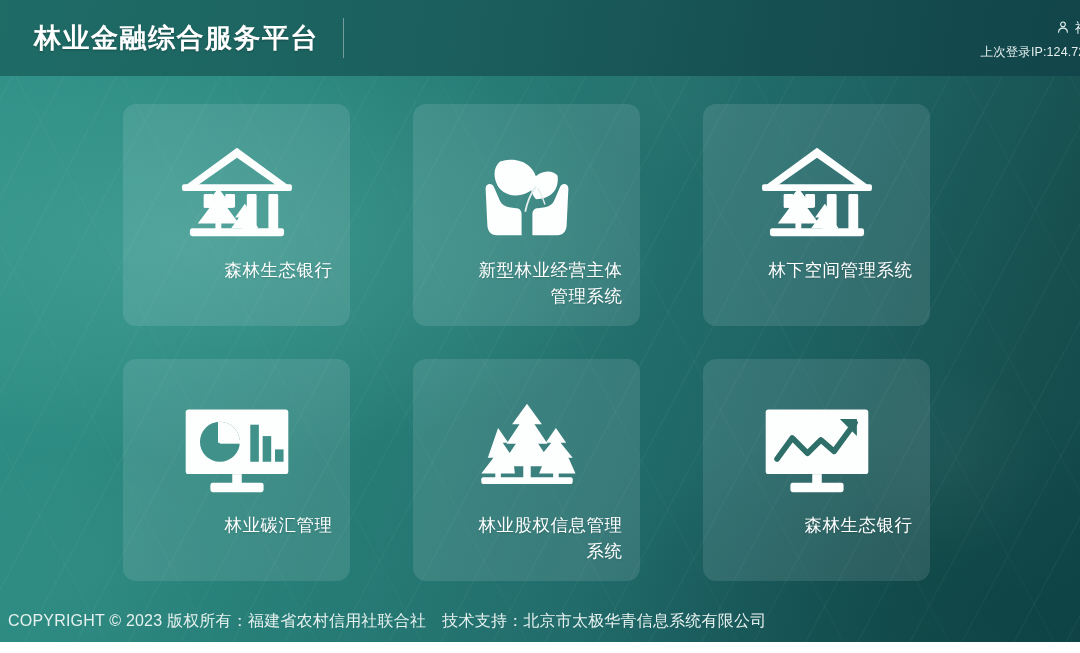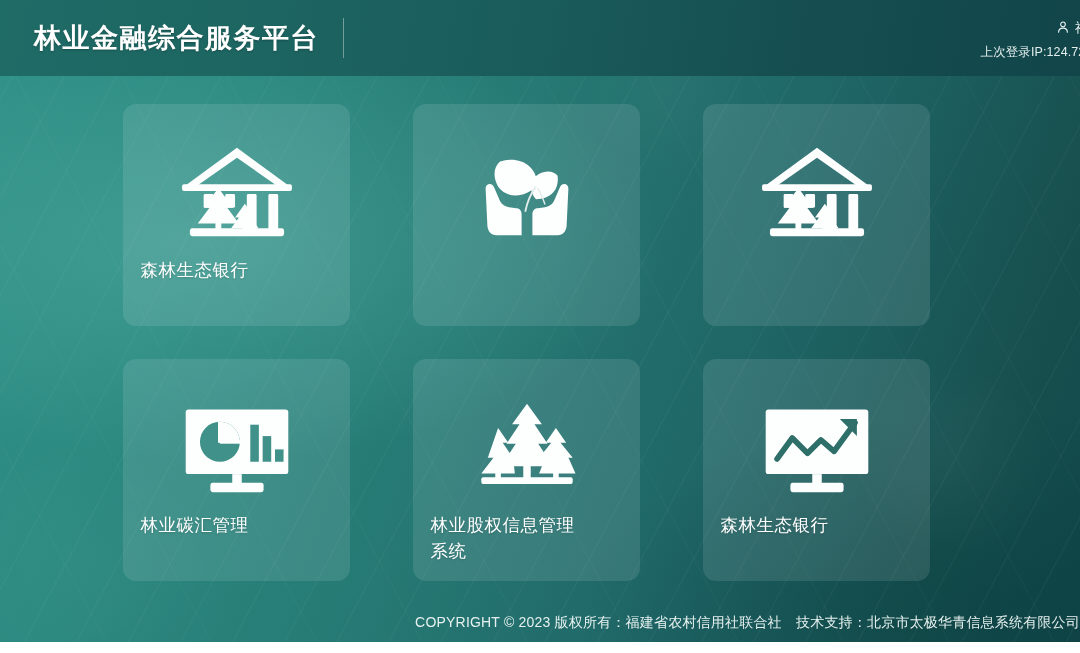--- a/index.html
+++ b/index.html
@@ -146,40 +146,41 @@
     margin-top: 36px;
     height: 104px;
     display: flex;
     align-items: center;
     justify-content: center;
   }
   .card-icon svg { display: block; }
   .card-label {
     margin-top: 14px;
     width: 192px;
-    text-align: left;
+    text-align: right;
     color: #ffffff;
     font-size: 17.5px;
     line-height: 1.48;
     letter-spacing: 0.5px;
     font-weight: normal;
     text-shadow: 0 1px 2px rgba(0,0,0,0.16);
   }
 
   
   .footer {
     position: absolute;
     left: 0;
     bottom: 10px;
     width: 1080px;
-    text-align: right;
-    font-size: 14px;
+    text-align: left;
+    font-size: 16px;
     color: #e6f1ef;
     letter-spacing: 0.2px;
     z-index: 4;
+    padding-left: 8px;
   }
 </style>
 </head>
 <body>
 
 <div id="app">
 
   <div class="header">
     <div class="header-inner">
       <div class="brand">
@@ -243,40 +244,42 @@
             <path d="M72 48 C76 54 78 60 80 66" stroke="#e2eeeb" stroke-width="1.6" fill="none"></path>
 
             <path d="M14 48 C14 42 22 41 24 48 L30 62 C32 66 36 68 40 69 L48 70 C52 70 54 73 54 77
                      L54 100 L26 100 C20 100 17 96 16 90 Z"></path>
 
             <path d="M106 48 C106 42 98 41 96 48 L90 62 C88 66 84 68 80 69 L72 70 C68 70 66 73 66 77
                      L66 100 L94 100 C100 100 103 96 104 90 Z"></path>
           </g>
         </svg>
       </div>
+      <div class="card-label">新型林业经营主体<br>管理系统</div>
     </div>
 
     <div class="card">
       <div class="card-icon">
         <svg viewBox="0 0 120 104" width="118" height="102">
           <g fill="#fdfefe">
             <path d="M60 7 L116 48 L104 48 L60 17 L16 48 L4 48 Z"></path>
             <rect x="4" y="44" width="112" height="7" rx="2"></rect>
             <rect x="26" y="54" width="10" height="14" rx="1.5"></rect>
             <rect x="48" y="54" width="10" height="14" rx="1.5"></rect>
             <rect x="70" y="54" width="10" height="38" rx="1.5"></rect>
             <rect x="92" y="54" width="10" height="38" rx="1.5"></rect>
             <rect x="12" y="89" width="96" height="8" rx="2.5"></rect>
             <path d="M41 48 L56 68 L50 68 L62 84 L20 84 L32 68 L26 68 Z"></path>
             <rect x="38" y="82" width="6" height="9"></rect>
             <path d="M68 64 L78 78 L74 78 L82 89 L54 89 L62 78 L58 78 Z"></path>
             <rect x="65" y="86" width="5" height="6"></rect>
           </g>
         </svg>
       </div>
+      <div class="card-label">林下空间管理系统</div>
     </div>
 
     <div class="card">
       <div class="card-icon">
         <svg viewBox="0 0 120 104" width="114" height="99">
           <g>
 
             <rect x="6" y="12" width="108" height="68" rx="3" fill="#fdfefe"></rect>
             <rect x="12" y="18" width="96" height="56" fill="none" stroke="#3d8f86" stroke-width="0"></rect>
 

